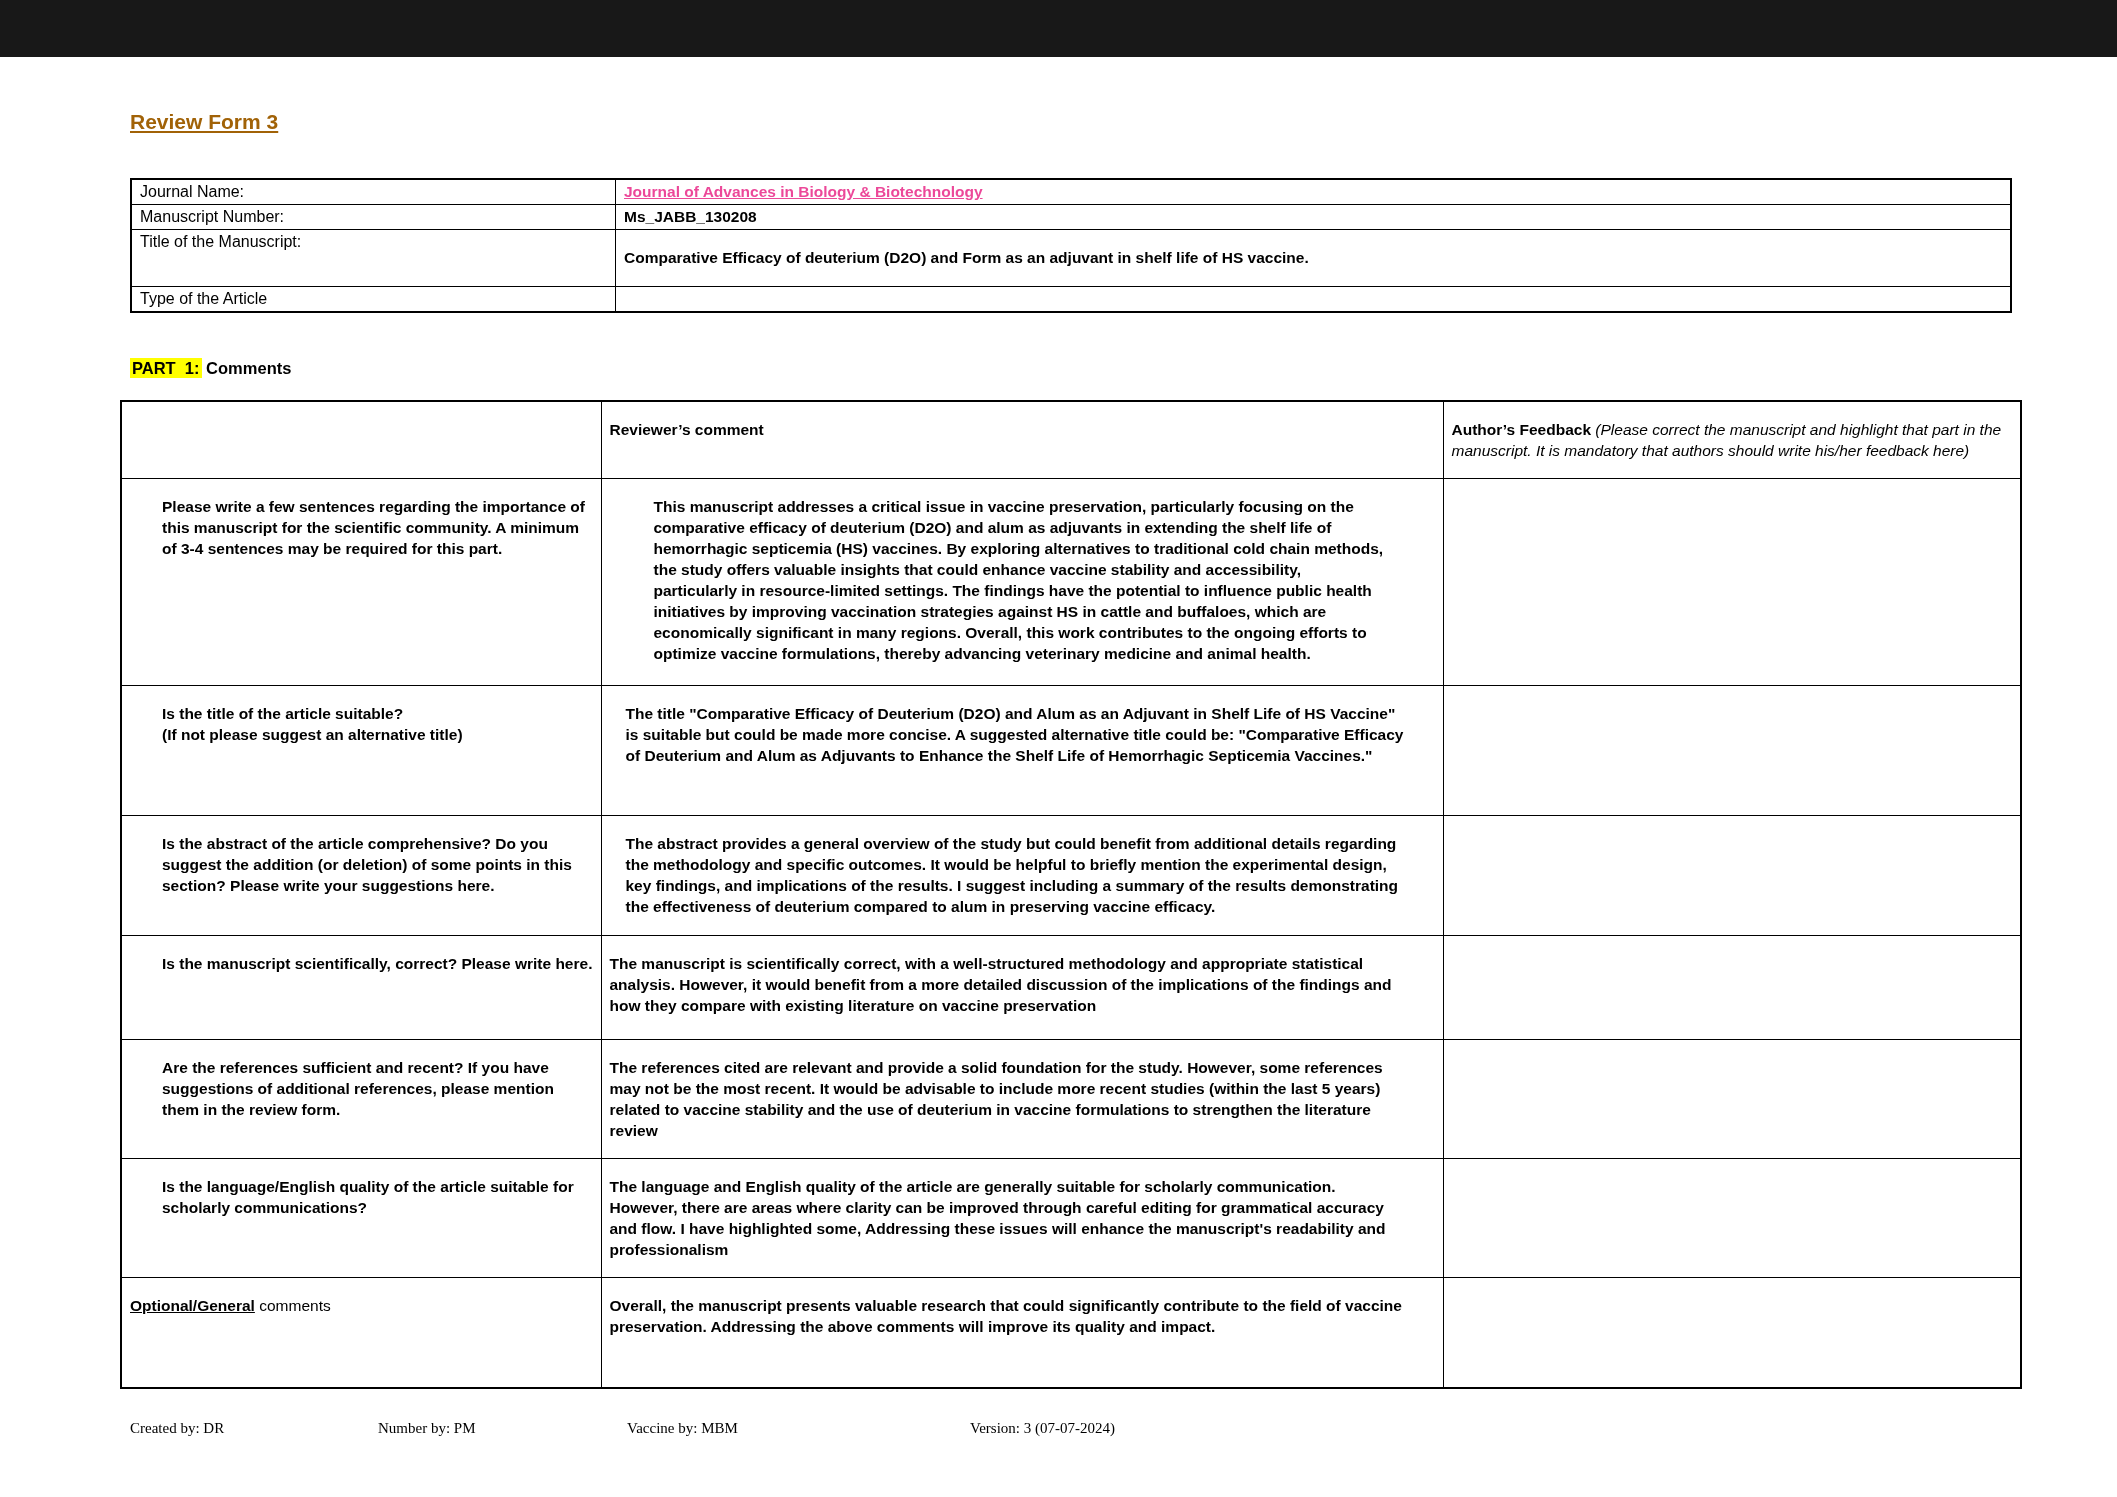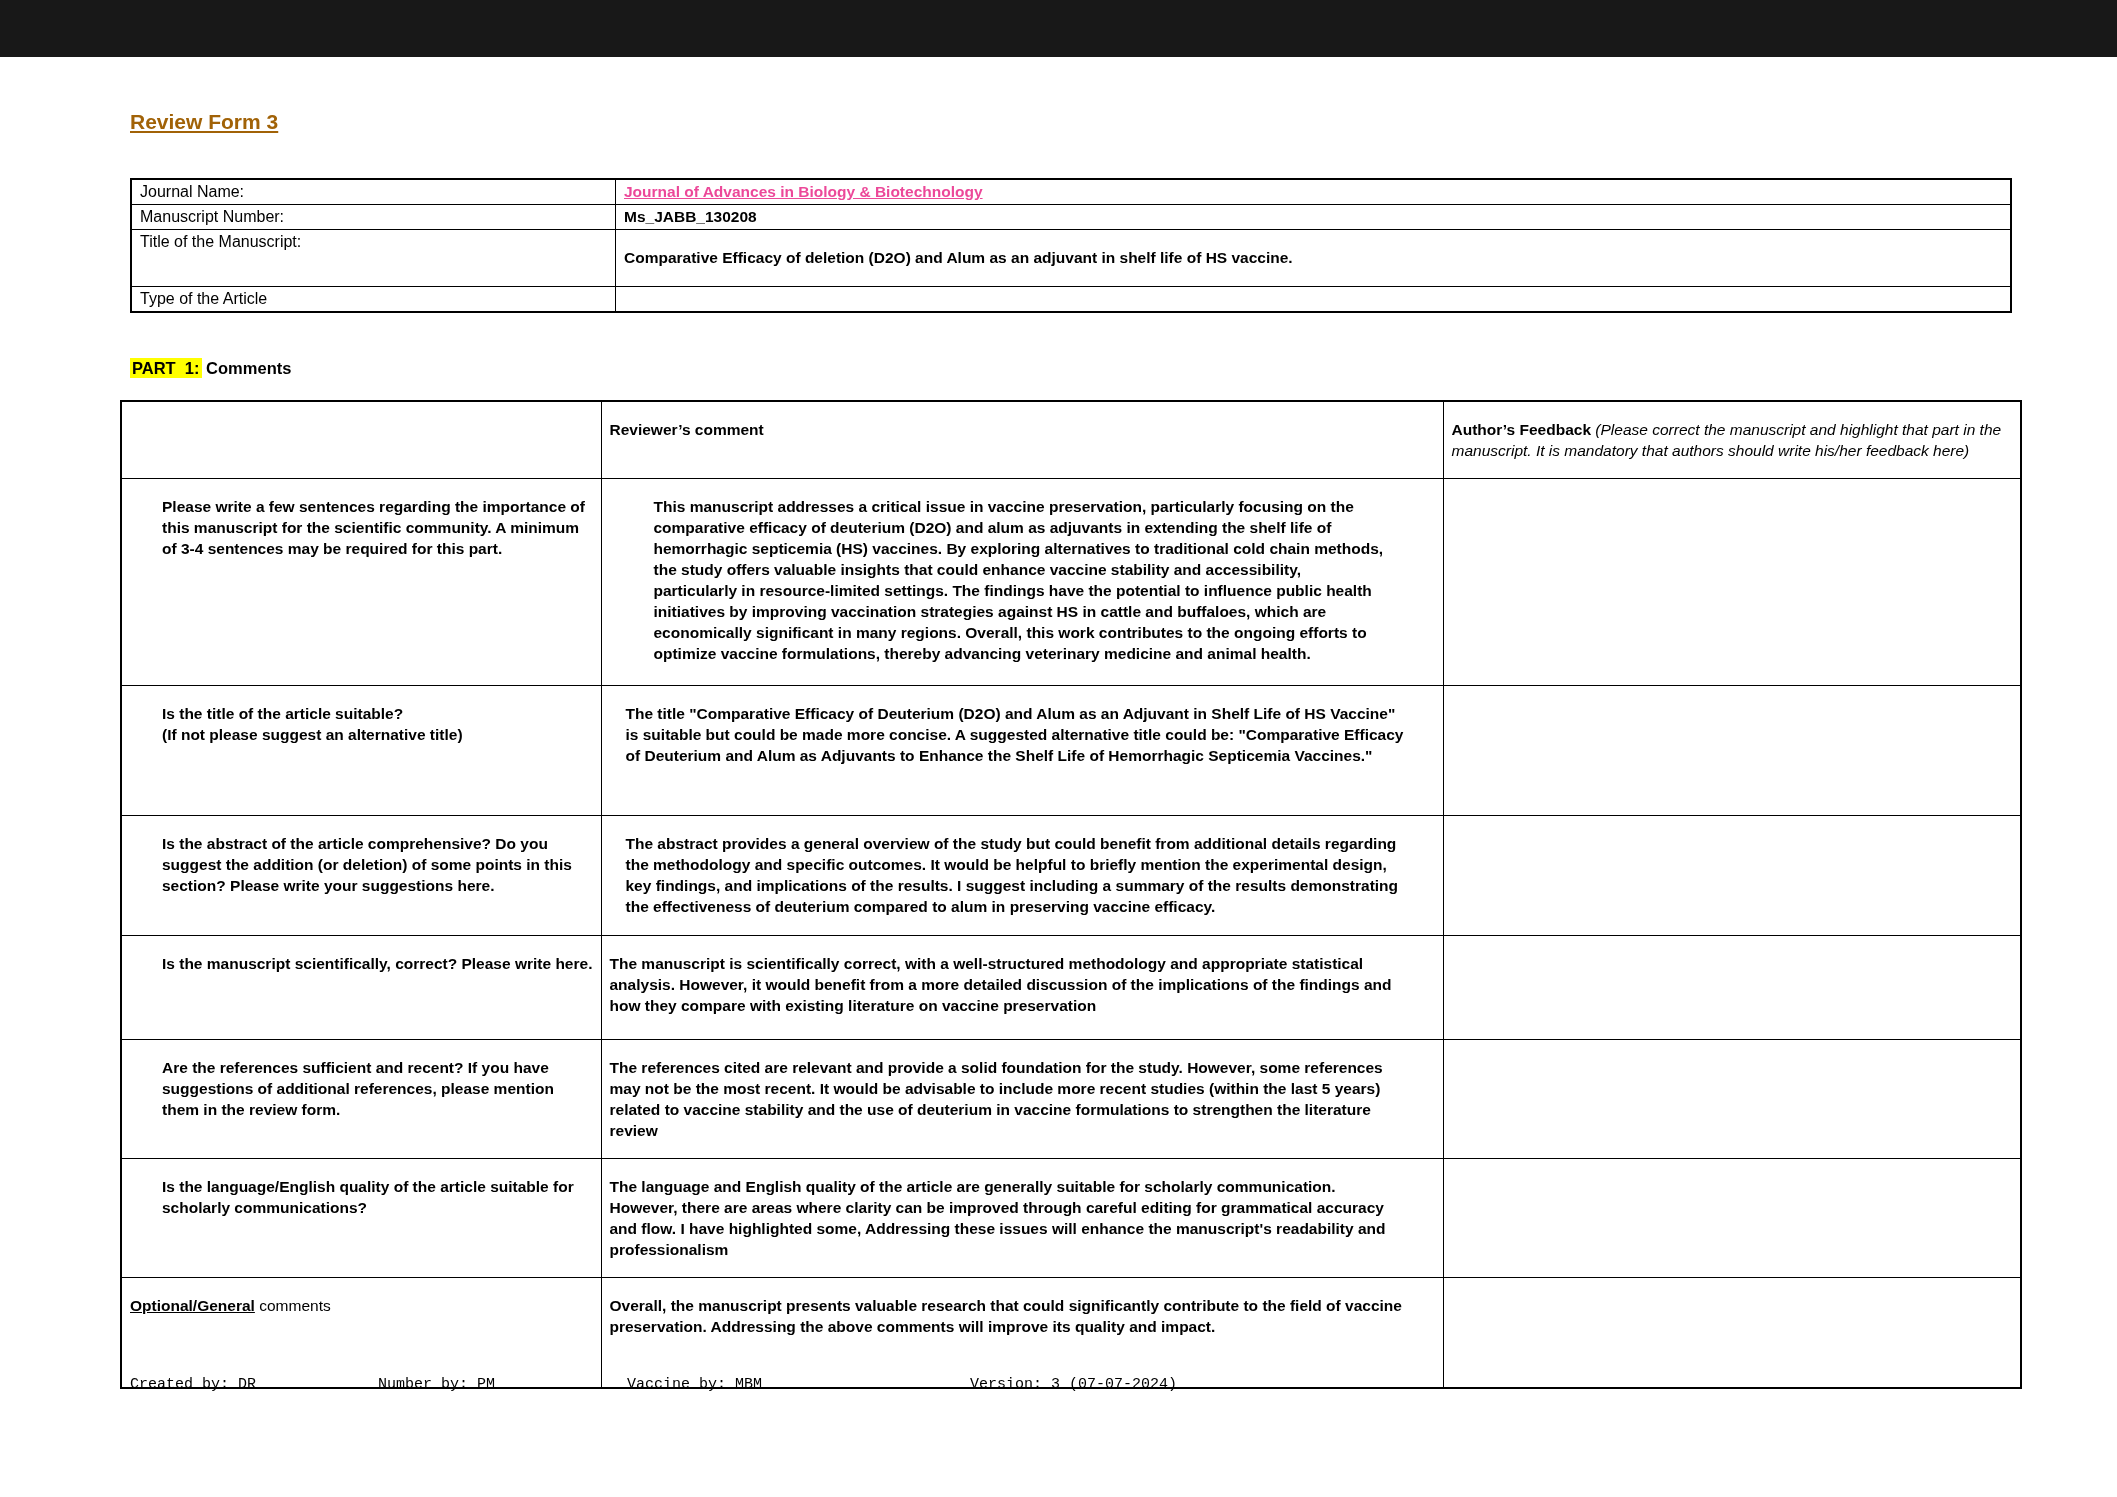--- a/index.html
+++ b/index.html
@@ -100,23 +100,23 @@
   tr.r3 .c-cell, tr.r4 .c-cell, tr.r5 .c-cell, tr.r6 .c-cell { padding-right: 36px; }
   .opt-bold {
     font-weight: bold;
     text-decoration: underline;
   }
   .opt-rest { font-weight: normal; }
   
   .footer {
     position: absolute;
     left: 130px;
-    top: 1376px;
+    top: 1420px;
     width: 1900px;
-    font-family: Liberation Mono, monospace;
+    font-family: Liberation Serif, serif;
     font-size: 15px;
     display: grid;
     grid-template-columns: 248px 249px 343px auto;
   }
 </style>
 </head>
 <body>
 
 <div class="page">
 
@@ -129,21 +129,21 @@
         <tr>
       <td class="lbl">Journal Name:</td>
       <td class="val"><a class="journal-link">Journal of Advances in Biology &amp; Biotechnology</a></td>
     </tr>
     <tr>
       <td class="lbl">Manuscript Number:</td>
       <td class="val">Ms_JABB_130208</td>
     </tr>
     <tr class="r-title" style="height:57px">
       <td class="lbl">Title of the Manuscript:</td>
-      <td class="val">Comparative Efficacy of deletion (D2O) and Alum as an adjuvant in shelf life of HS vaccine.</td>
+      <td class="val">Comparative Efficacy of deuterium (D2O) and Form as an adjuvant in shelf life of HS vaccine.</td>
     </tr>
     <tr>
       <td class="lbl">Type of the Article</td>
       <td class="val"></td>
     </tr>
   </tbody>
     </table>
 
   <div class="part1-heading">
     <span class="part1-badge">PART  1:</span><span> Comments</span>

